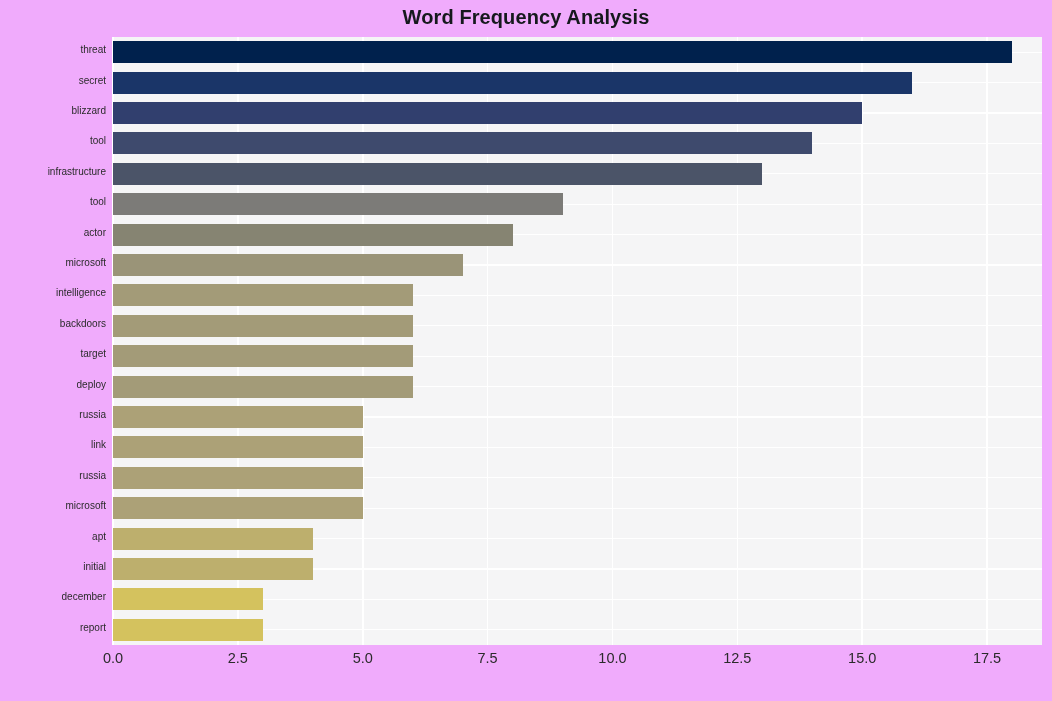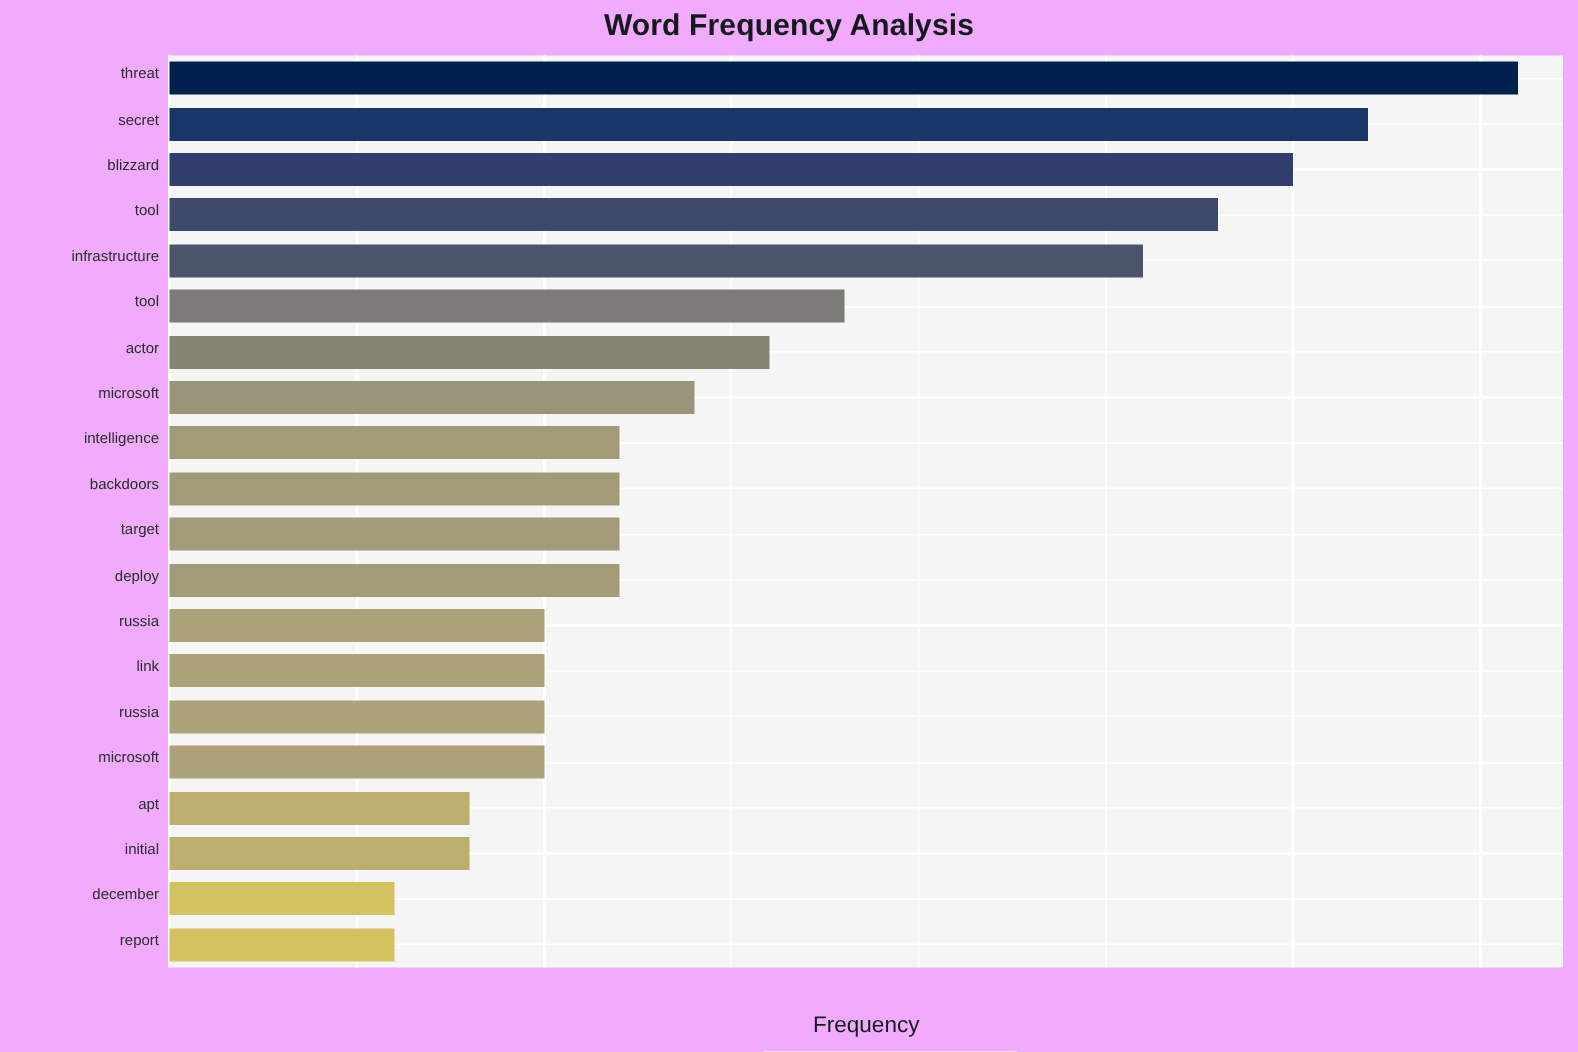--- a/index.html
+++ b/index.html
@@ -183,16 +183,25 @@
       <div class="y-tick-label" style="top: 373px;">russia</div>
       <div class="y-tick-label" style="top: 403.4px;">link</div>
       <div class="y-tick-label" style="top: 433.8px;">russia</div>
       <div class="y-tick-label" style="top: 464.2px;">microsoft</div>
       <div class="y-tick-label" style="top: 494.6px;">apt</div>
       <div class="y-tick-label" style="top: 525px;">initial</div>
       <div class="y-tick-label" style="top: 555.4px;">december</div>
       <div class="y-tick-label" style="top: 585.8px;">report</div>
     </div>
 
-
-  <div id="x-axis-label">Frequency</div>
+  <div id="x-tick-labels">
+      <div class="x-tick-label" style="left: 113px;">0.0</div>
+      <div class="x-tick-label" style="left: 237.866px;">2.5</div>
+      <div class="x-tick-label" style="left: 362.731px;">5.0</div>
+      <div class="x-tick-label" style="left: 487.597px;">7.5</div>
+      <div class="x-tick-label" style="left: 612.462px;">10.0</div>
+      <div class="x-tick-label" style="left: 737.328px;">12.5</div>
+      <div class="x-tick-label" style="left: 862.194px;">15.0</div>
+      <div class="x-tick-label" style="left: 987.059px;">17.5</div>
+    </div>
+
 
 </div>
 
 </body></html>

